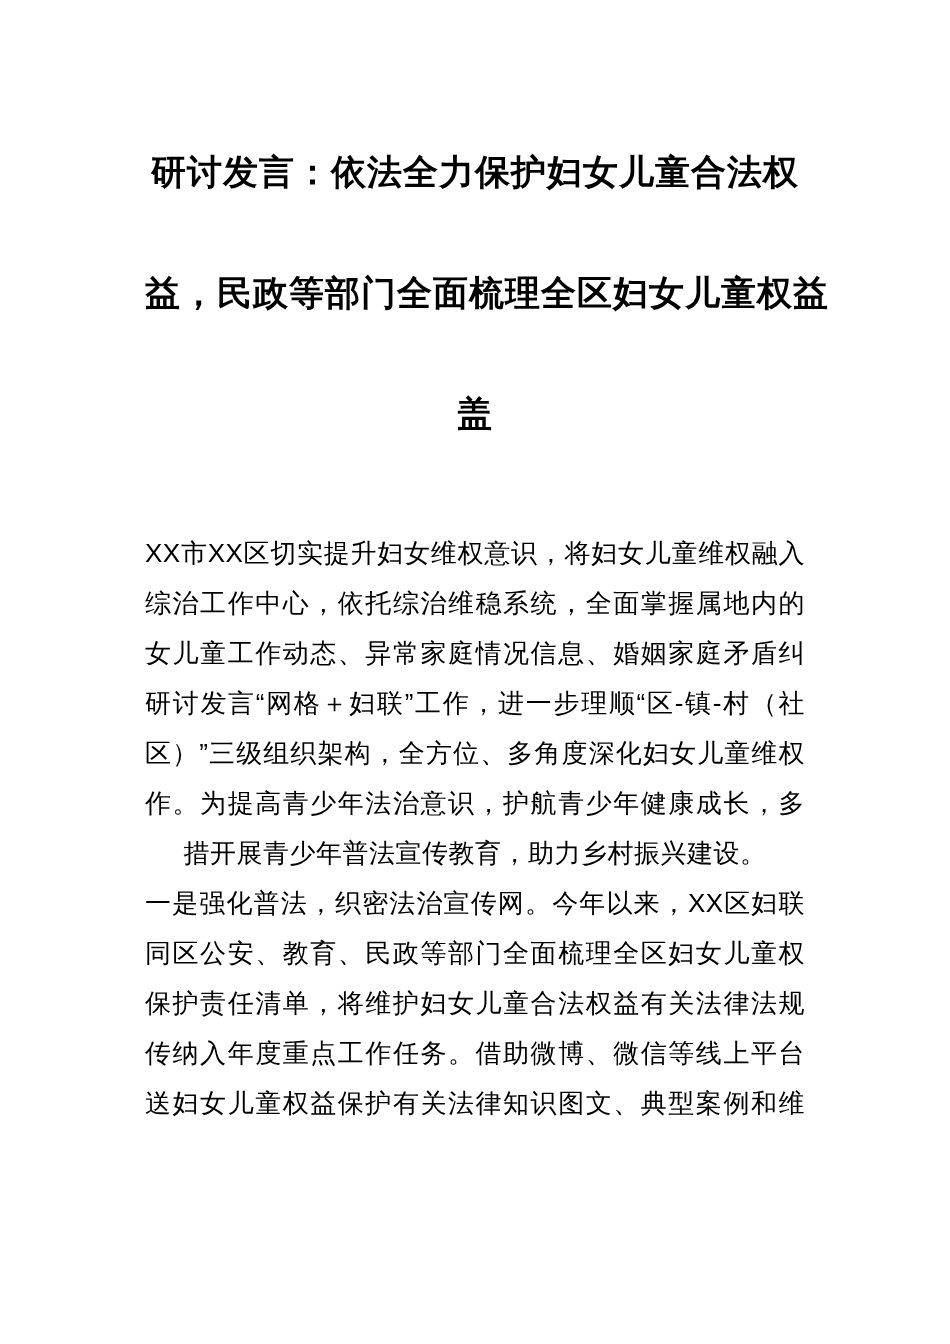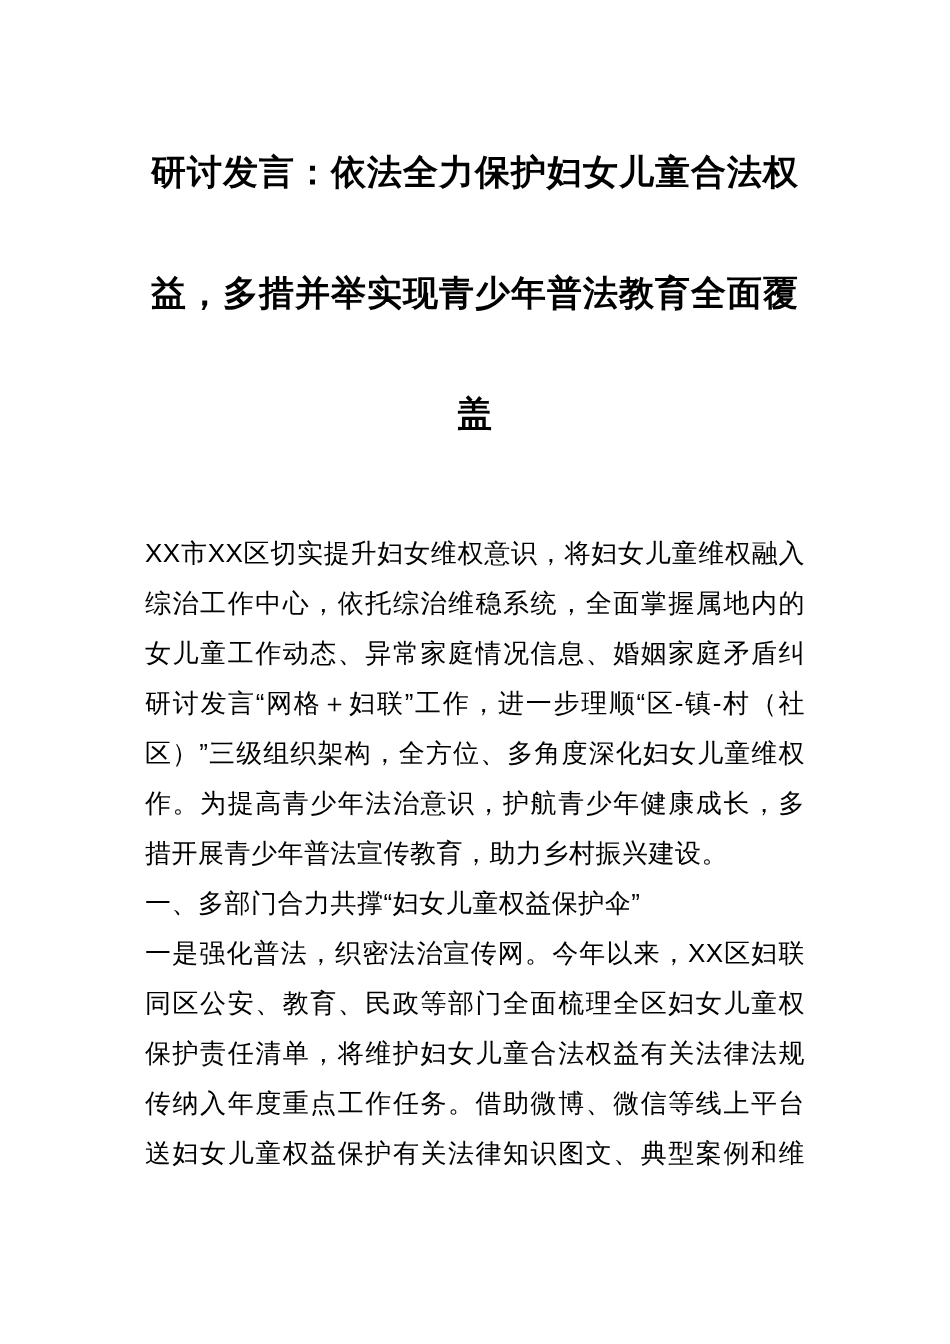--- a/index.html
+++ b/index.html
@@ -48,43 +48,42 @@
   
   .body-line.j {
     white-space: normal;
     text-align: justify;
     text-align-last: justify;
     text-justify: inter-character;
     overflow: hidden;
   }
   
   .body-line.n {
-    text-align: left;
+    text-align: center;
   }
 </style>
 </head>
 <body>
 
 <div class="page">
 
   <div class="doc-title">
     <div class="title-line">研讨发言：依法全力保护妇女儿童合法权</div>
-    <div class="title-line">益，多措并举实现青少年普法教育全面覆</div>
+    <div class="title-line">益，民政等部门全面梳理全区妇女儿童权益</div>
     <div class="title-line">盖</div>
   </div>
 
   <div class="doc-body">
     <div class="body-line j">XX市XX区切实提升妇女维权意识，将妇女儿童维权融入镇</div>
     <div class="body-line j">综治工作中心，依托综治维稳系统，全面掌握属地内的妇</div>
     <div class="body-line j">女儿童工作动态、异常家庭情况信息、婚姻家庭矛盾纠纷</div>
     <div class="body-line j">研讨发言“网格＋妇联”工作，进一步理顺“区-镇-村（社</div>
     <div class="body-line j">区）”三级组织架构，全方位、多角度深化妇女儿童维权工</div>
     <div class="body-line j">作。为提高青少年法治意识，护航青少年健康成长，多举</div>
     <div class="body-line n">措开展青少年普法宣传教育，助力乡村振兴建设。</div>
-    <div class="body-line n">一、多部门合力共撑“妇女儿童权益保护伞”</div>
     <div class="body-line j">一是强化普法，织密法治宣传网。今年以来，XX区妇联会</div>
     <div class="body-line j">同区公安、教育、民政等部门全面梳理全区妇女儿童权益</div>
     <div class="body-line j">保护责任清单，将维护妇女儿童合法权益有关法律法规宣</div>
     <div class="body-line j">传纳入年度重点工作任务。借助微博、微信等线上平台推</div>
     <div class="body-line j">送妇女儿童权益保护有关法律知识图文、典型案例和维权</div>
   </div>
 
 </div>
 
 </body></html>

